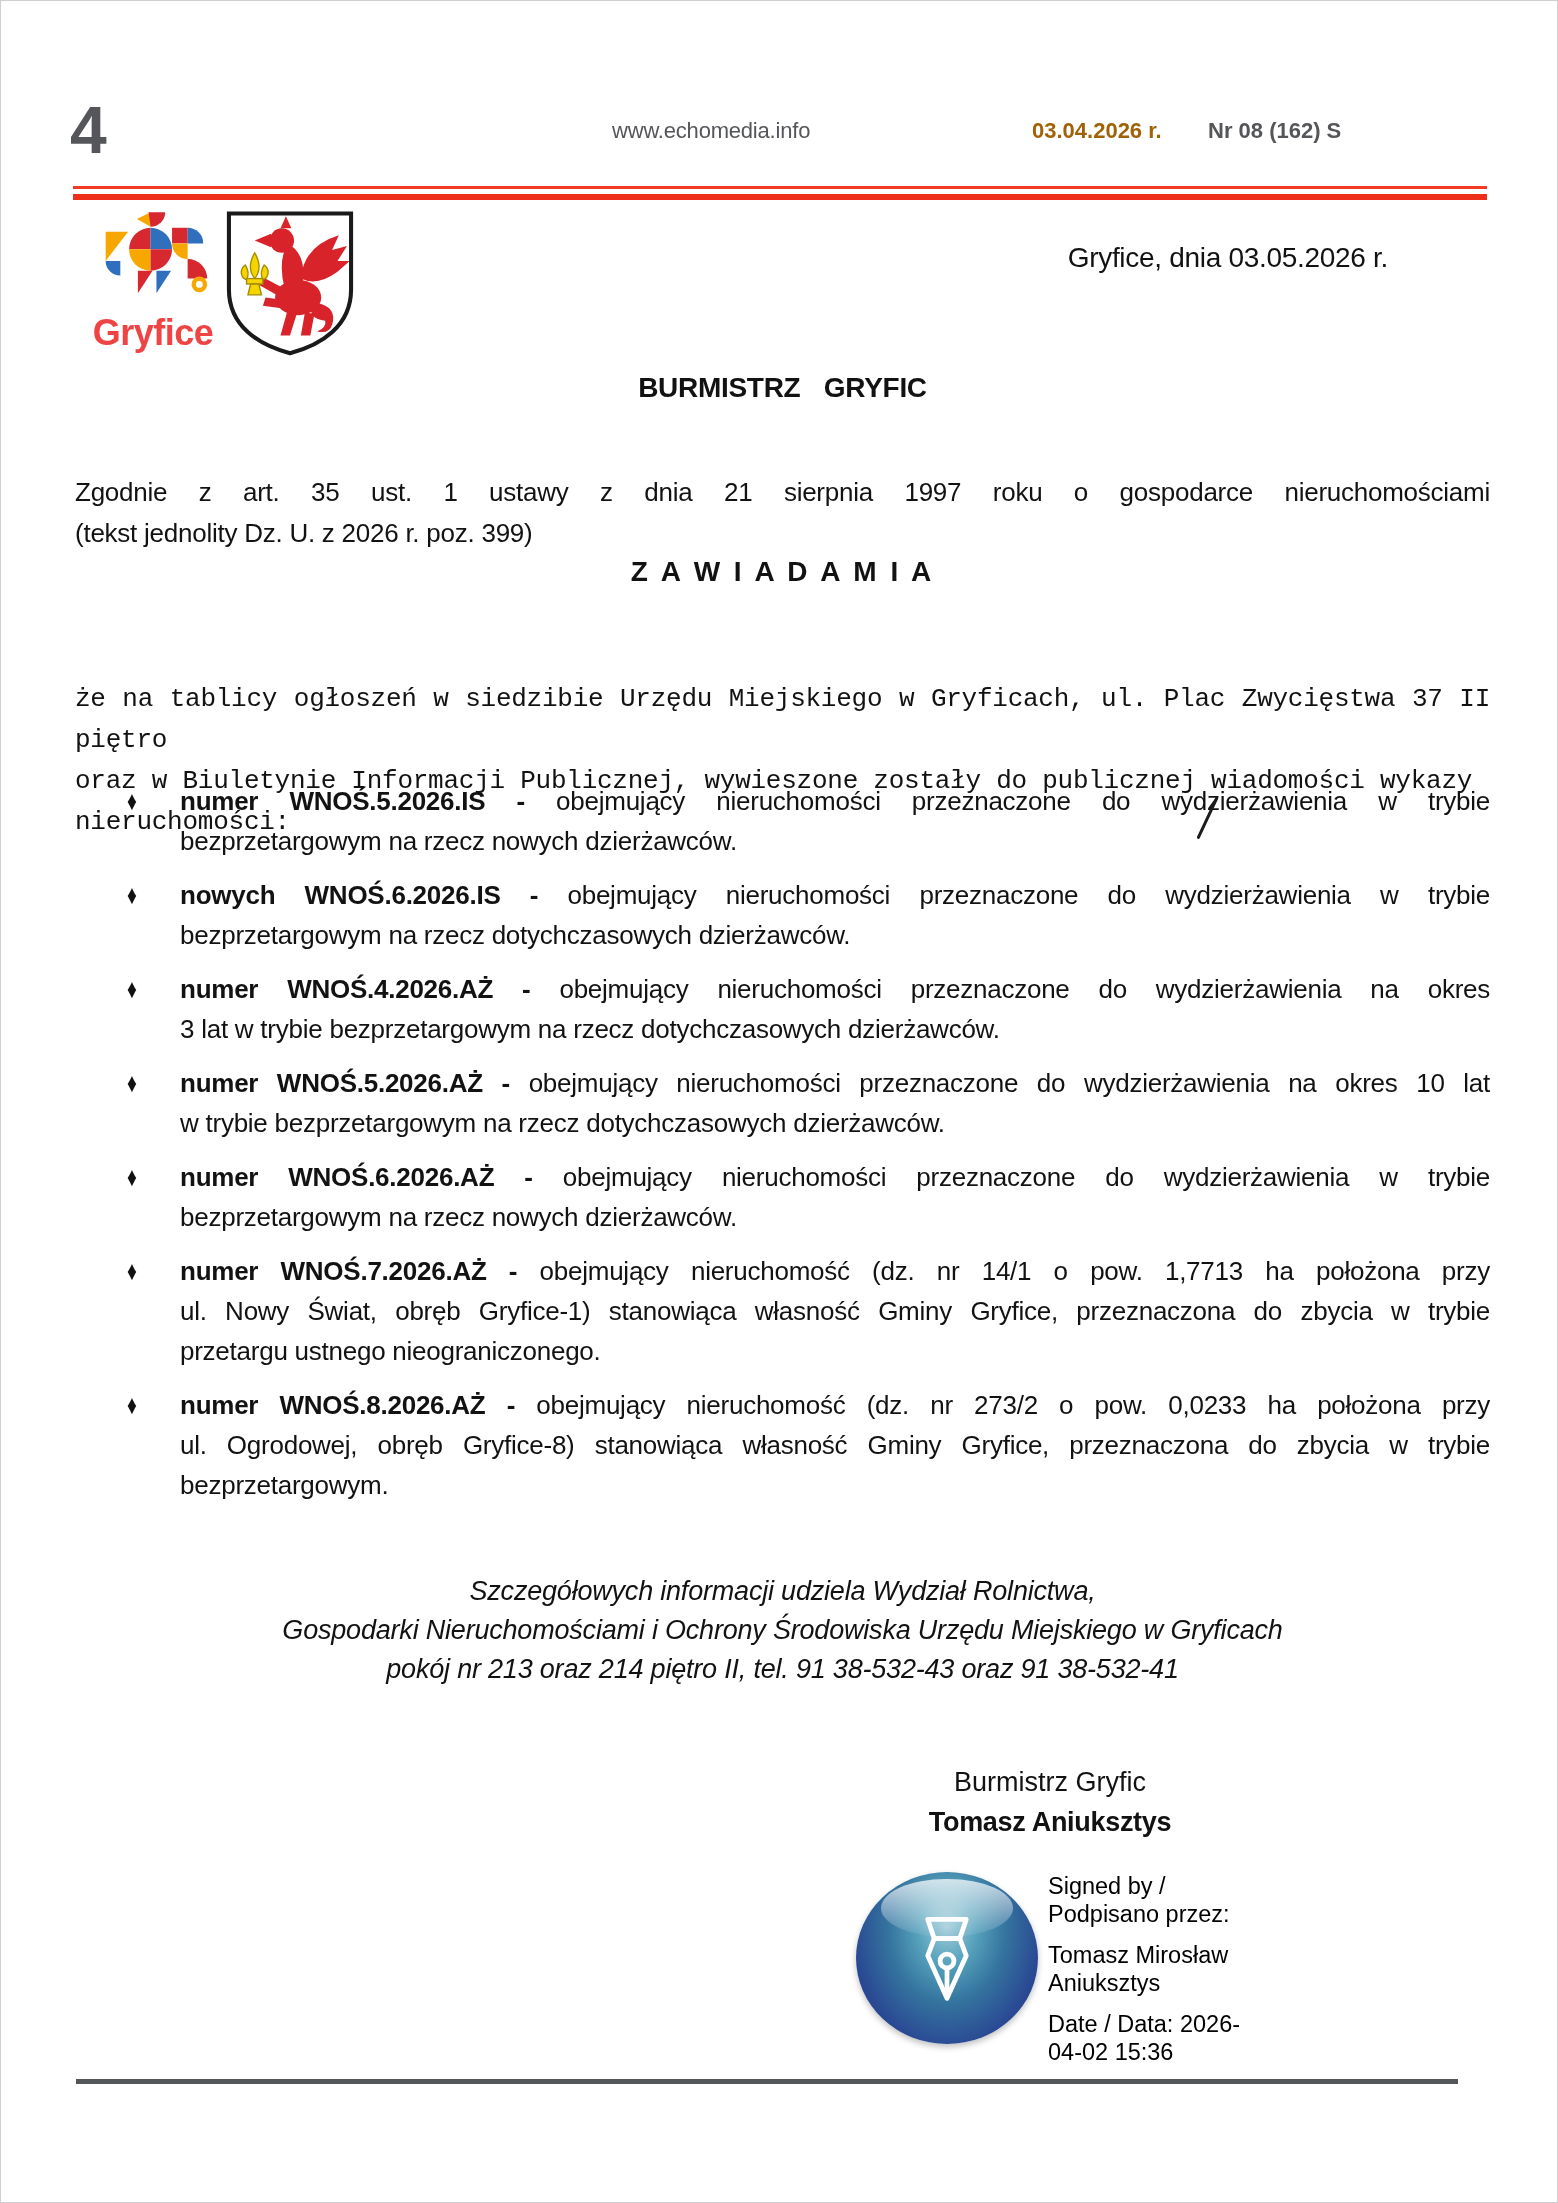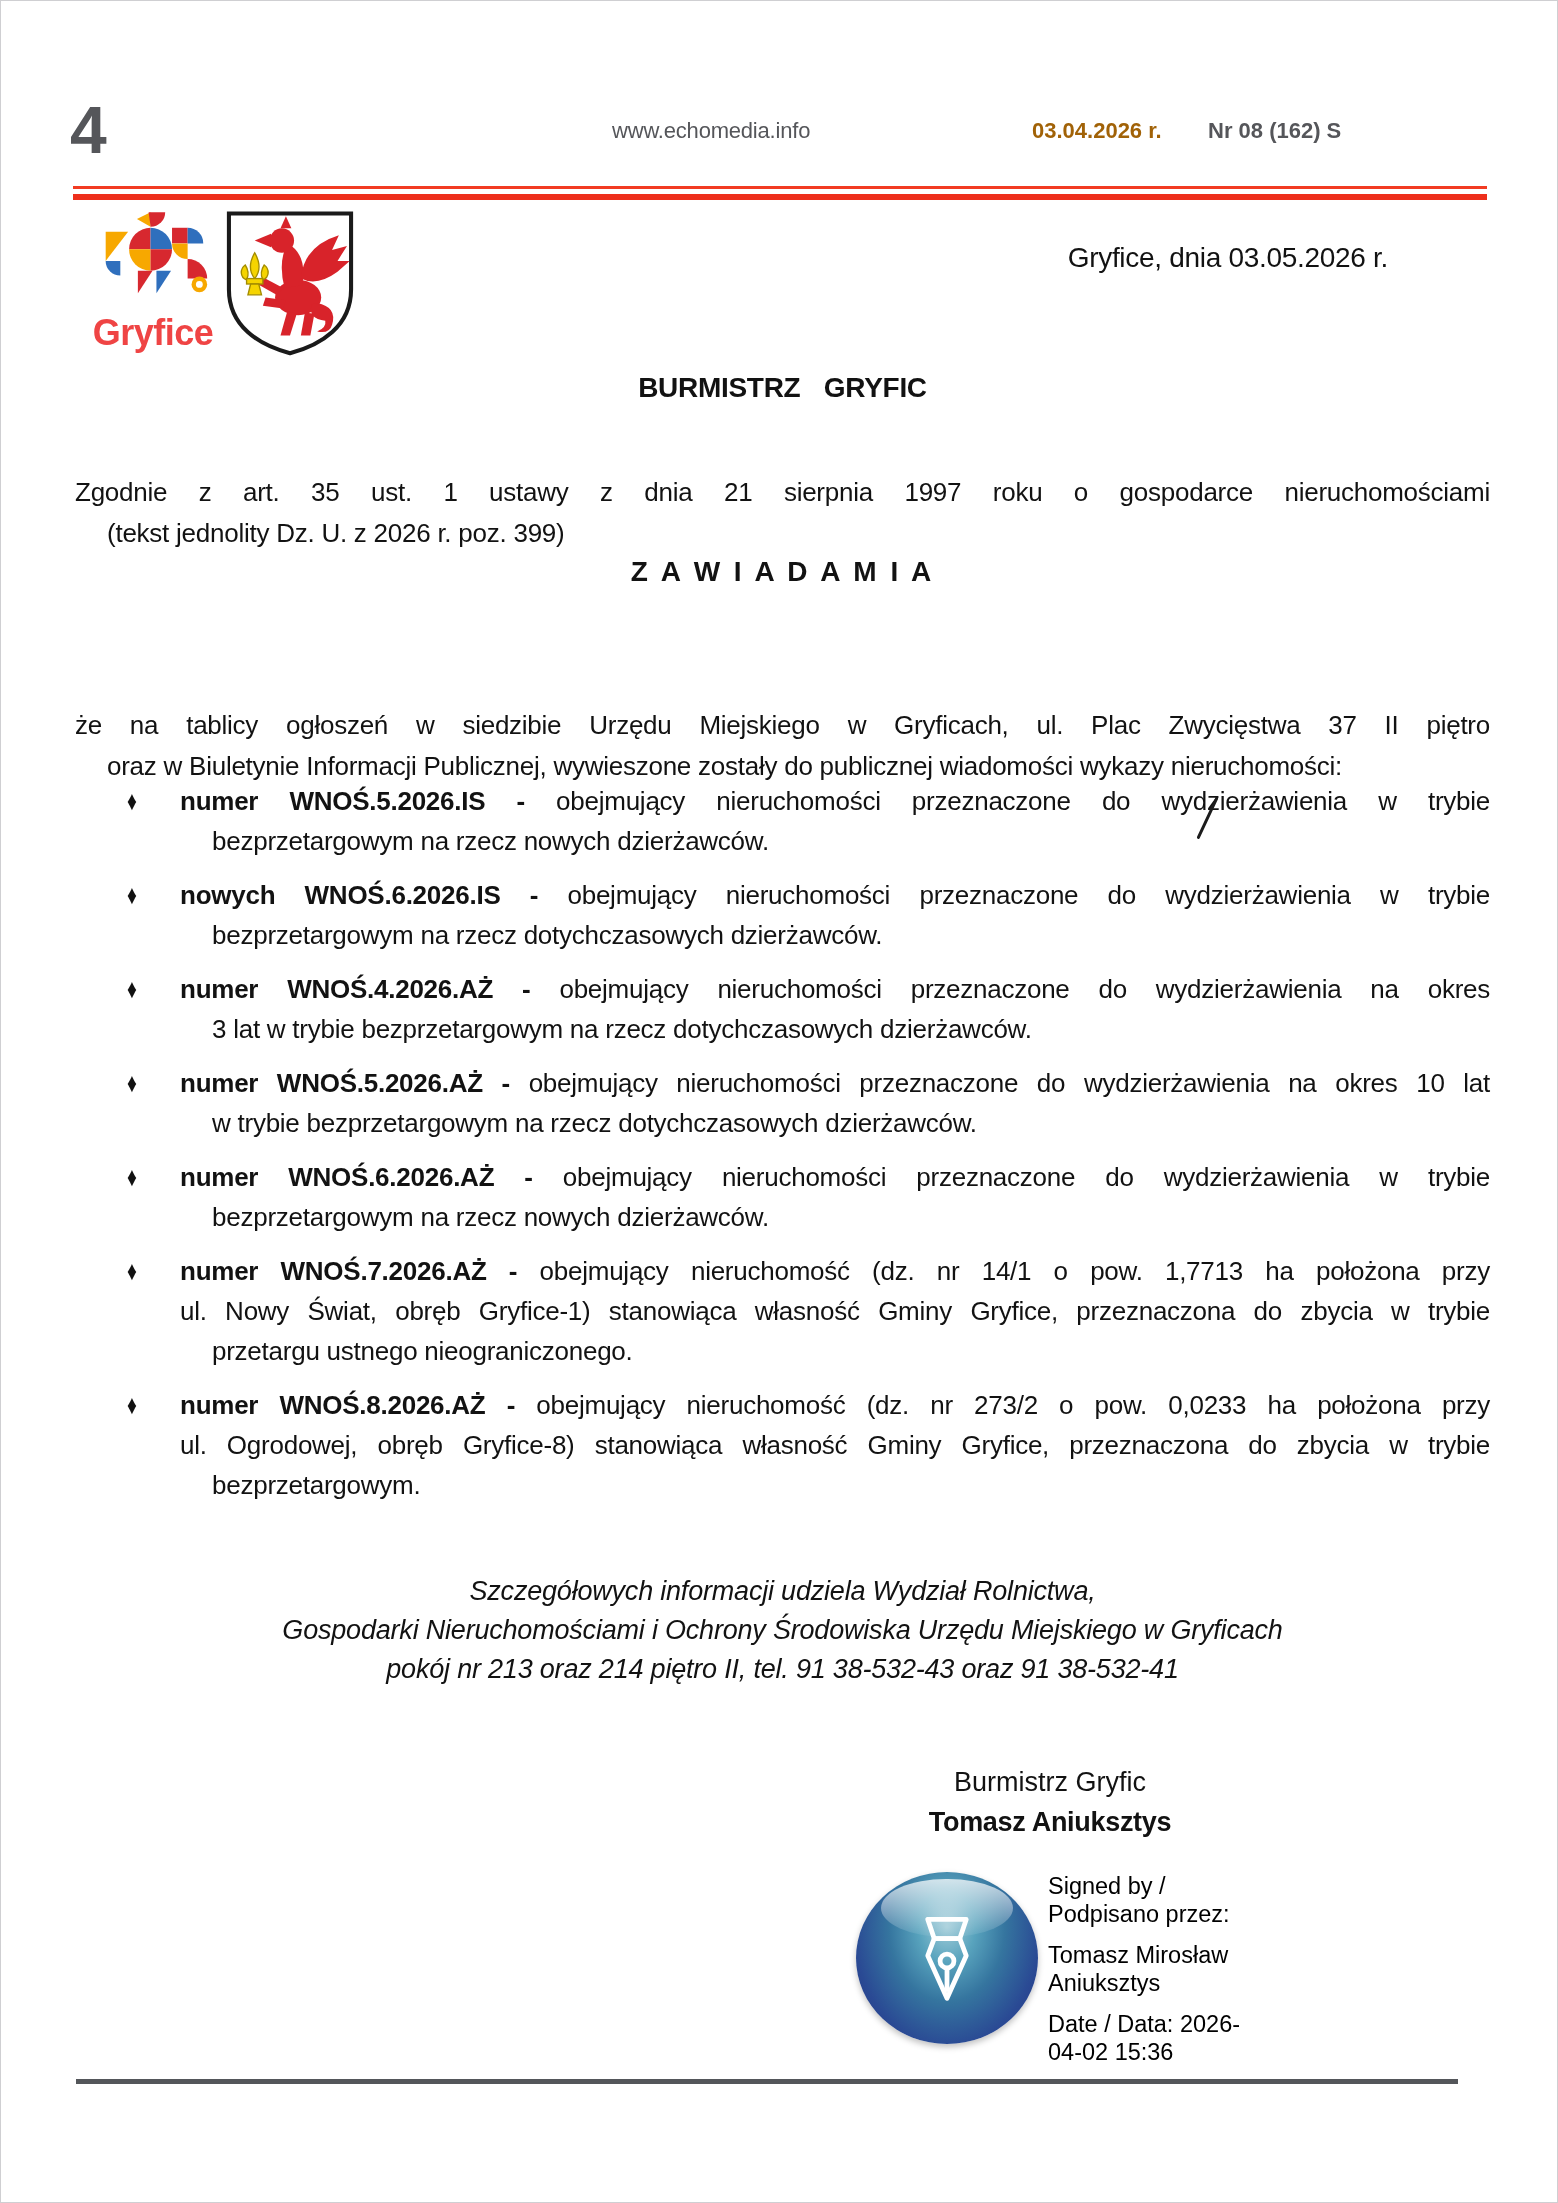--- a/index.html
+++ b/index.html
@@ -19,24 +19,24 @@
   .logo-wrap{position:absolute;left:88px;top:210px;width:130px;text-align:center;}
   .logo-wrap svg{display:block;margin:0 auto;}
   .logo-word{margin-top:4px;font-size:36px;font-weight:bold;color:#ef4444;letter-spacing:-0.5px;}
   .arms-wrap{position:absolute;left:222px;top:208px;width:136px;height:152px;}
   
   .dateline{position:absolute;top:242px;right:170px;font-size:28px;letter-spacing:-0.3px;}
   .doc-title{position:absolute;left:75px;top:372px;width:1415px;text-align:center;font-size:28px;font-weight:bold;word-spacing:16px;letter-spacing:-0.3px;}
   .para{position:absolute;left:75px;width:1415px;font-size:26px;letter-spacing:-0.25px;}
   .para .line{display:block;line-height:41px;}
   .jl{text-align:justify;text-align-last:justify;}
-  .ll{text-align:left;margin-left:32px;}
+  .ll{text-align:left;}
   .intro{top:446px;}
   .announce{position:absolute;left:75px;top:556px;width:1415px;text-align:center;font-size:28px;font-weight:bold;letter-spacing:3px;}
-  .bodytxt{top:679px;}
+  .bodytxt{top:653px;font-family:Liberation Mono, monospace;}
   .items{position:absolute;left:75px;top:781px;width:1415px;margin:0;padding:0;list-style:none;font-size:26px;letter-spacing:-0.25px;}
   .items li{position:relative;padding-left:105px;margin-bottom:14px;}
   .items .line{display:block;line-height:40px;}
   .bullet{position:absolute;left:50px;top:5px;font-size:27px;display:inline-block;transform:scaleX(0.72);color:#111;}
   .items b{letter-spacing:-0.25px;}
   .pen-mark{position:absolute;left:1206px;top:795px;width:3px;height:46px;background:#1c1c1c;transform:rotate(25deg);border-radius:2px;}
   .info{position:absolute;left:75px;top:1572px;width:1415px;text-align:center;font-style:italic;font-size:27px;letter-spacing:-0.2px;}
   .info .line{display:block;line-height:39px;}
   .signature{position:absolute;left:700px;top:1763px;width:700px;text-align:center;}
   .sig-title{font-size:27px;line-height:38px;}

